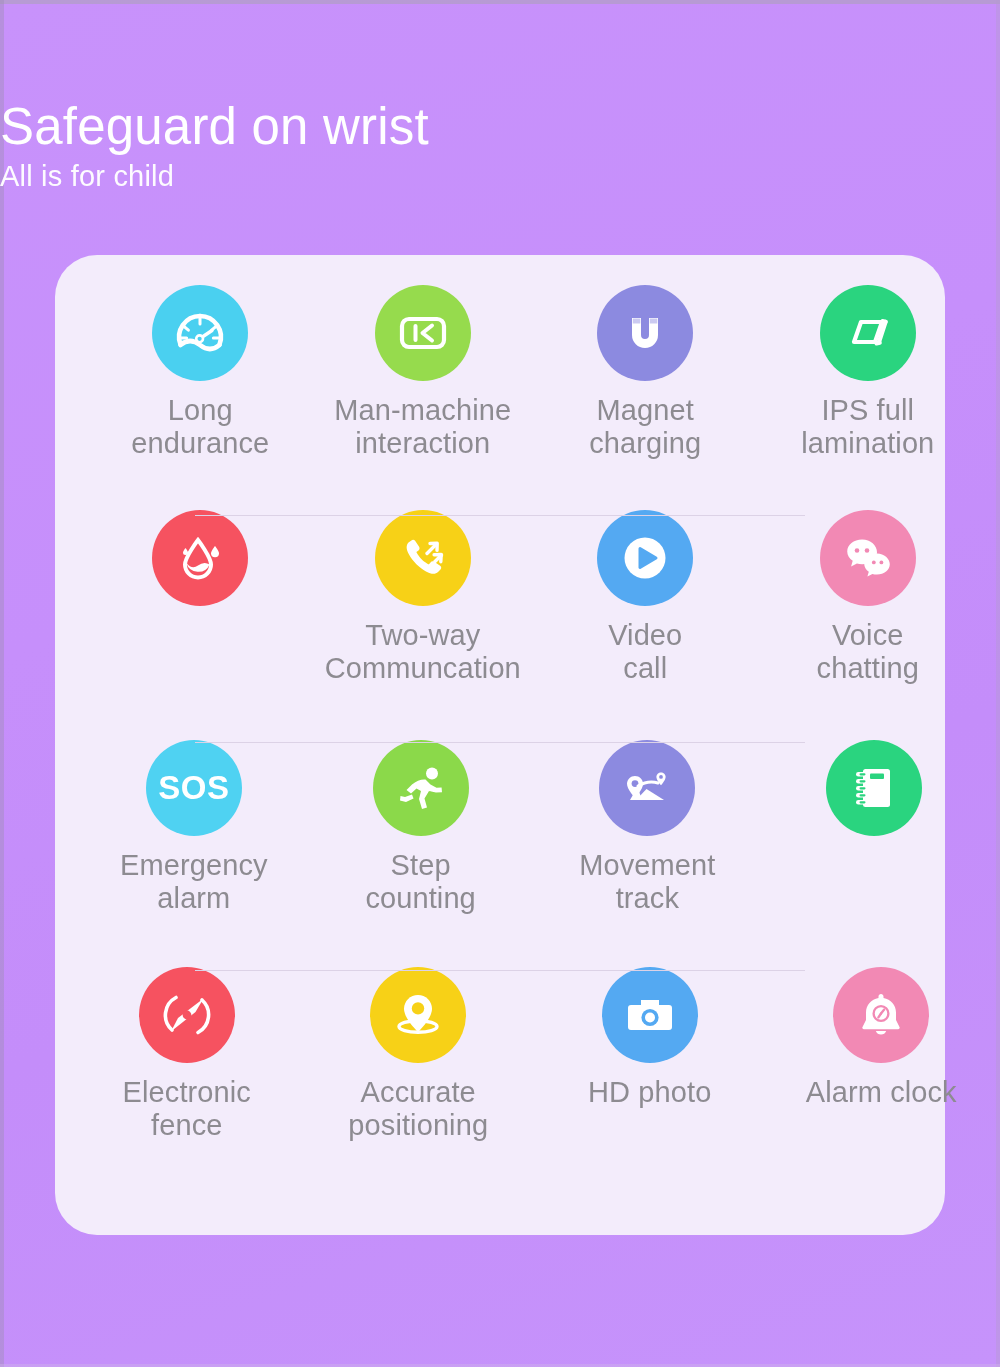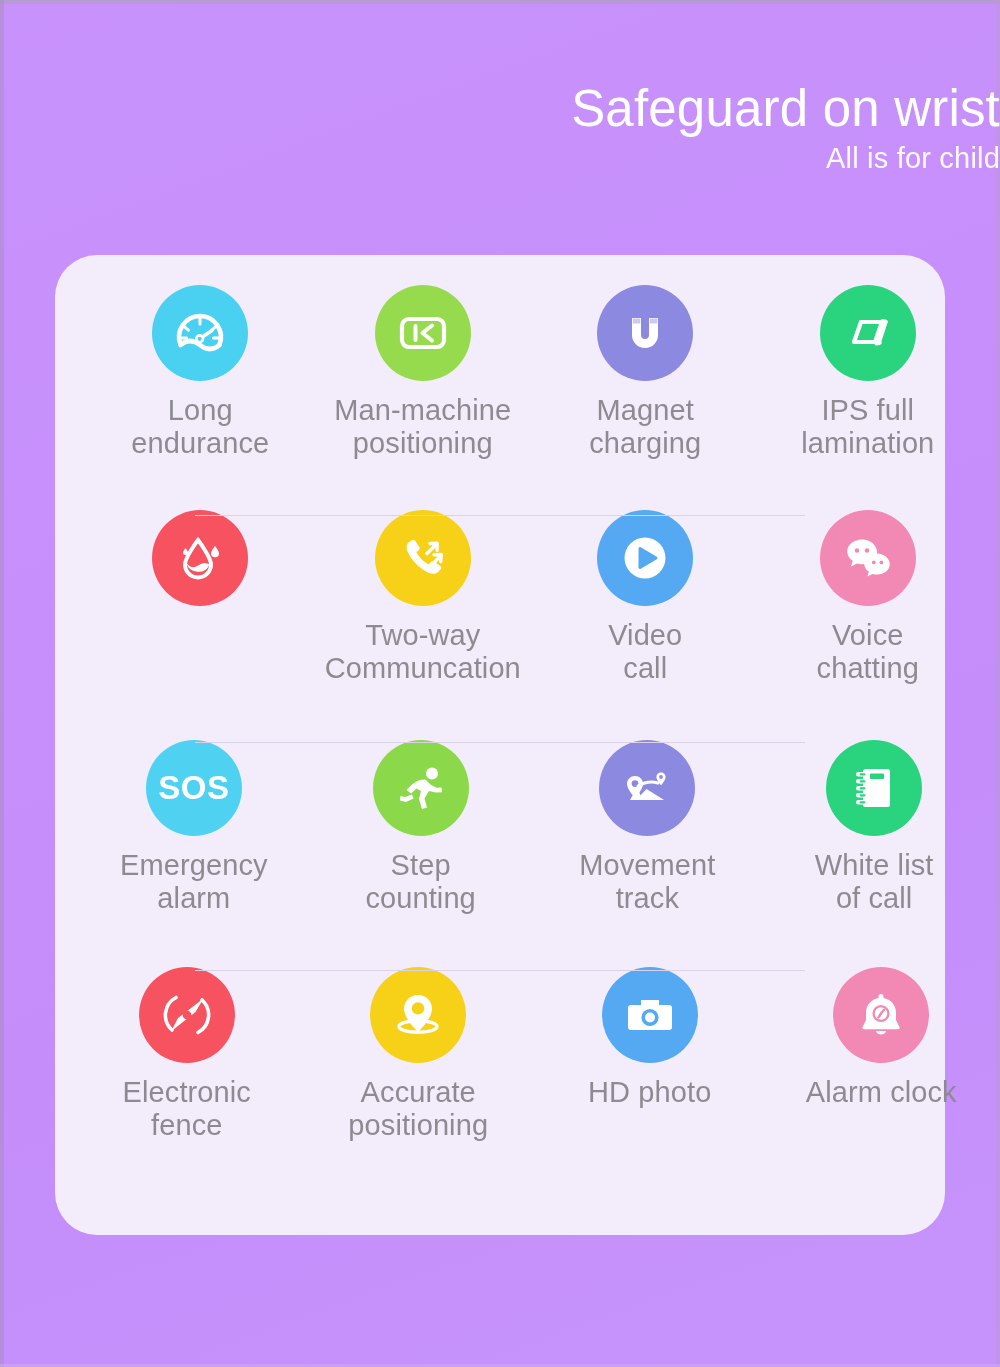--- a/index.html
+++ b/index.html
@@ -38,23 +38,23 @@
     background: #b49ad0; opacity: .40;
   }
   #edge-bottom {
     position: absolute; left: 0; bottom: 0; width: 1000px; height: 3px;
     background: #cfb2ea; opacity: .45;
   }
 
   
   #header {
     position: absolute;
-    left: 0; top: 78px;
+    left: 0; top: 96px;
     width: 1000px;
-    text-align: right;
+    text-align: left;
   }
   #hero-title {
     font-size: 51px;
     line-height: 62px;
     font-weight: 400;
     color: #ffffff;
     letter-spacing: .2px;
   }
   #hero-subtitle {
     font-size: 29px;
@@ -184,21 +184,21 @@
         <div class="icon-circle" style="background:#96db4d">
           <span>
             <svg width="58" height="58" viewBox="0 0 58 58">
               <rect x="8" y="15" width="42" height="28" rx="7" ry="7" fill="none" stroke="#fff" stroke-width="4.2"></rect>
               <line x1="21.5" y1="22" x2="21.5" y2="36" stroke="#fff" stroke-width="4" stroke-linecap="round"></line>
               <polyline points="38,21.5 28.5,29 38,36.5" fill="none" stroke="#fff" stroke-width="4" stroke-linecap="round" stroke-linejoin="round"></polyline>
             </svg>
           </span>
         </div>
         <div class="feature-label">Man-machine
-positioning</div>
+interaction</div>
       </div>
 
       <div class="feature-cell">
         <div class="icon-circle" style="background:#8c8ae0">
           <span>
             <svg width="58" height="58" viewBox="0 0 58 58">
               <path d="M16 14 L16 31 A13 13 0 0 0 42 31 L42 14 L33 14 L33 31 A4 4 0 0 1 25 31 L25 14 Z" fill="#fff"></path>
               <rect x="16.8" y="14.5" width="7.5" height="5" fill="#8c8ae0" opacity=".45"></rect>
               <rect x="33.8" y="14.5" width="7.5" height="5" fill="#8c8ae0" opacity=".45"></rect>
             </svg>
@@ -348,22 +348,20 @@
               <g fill="#2ad47f">
                 <rect x="14.5" y="14.2" width="6" height="2.2" rx="1.1"></rect>
                 <rect x="14.5" y="21.2" width="6" height="2.2" rx="1.1"></rect>
                 <rect x="14.5" y="28.2" width="6" height="2.2" rx="1.1"></rect>
                 <rect x="14.5" y="35.2" width="6" height="2.2" rx="1.1"></rect>
                 <rect x="14.5" y="42.2" width="6" height="2.2" rx="1.1"></rect>
               </g>
             </svg>
           </span>
         </div>
-        <div class="feature-label">White list
-of call</div>
       </div>
 
     </div>
 
     <div class="feature-row r3">
 
       <div class="feature-cell">
         <div class="icon-circle" style="background:#f65260">
           <span>
             <svg width="58" height="58" viewBox="0 0 58 58">

